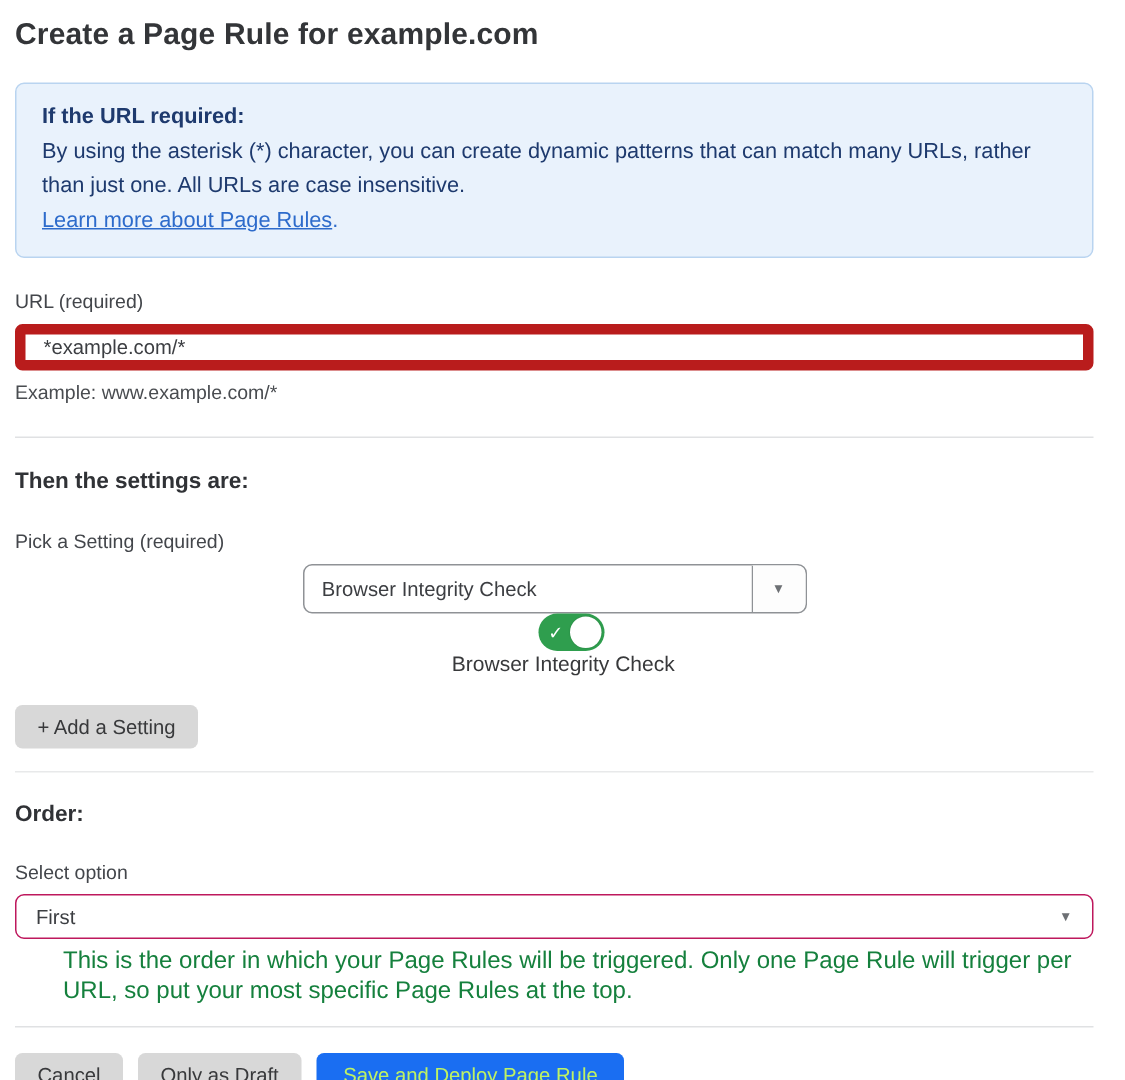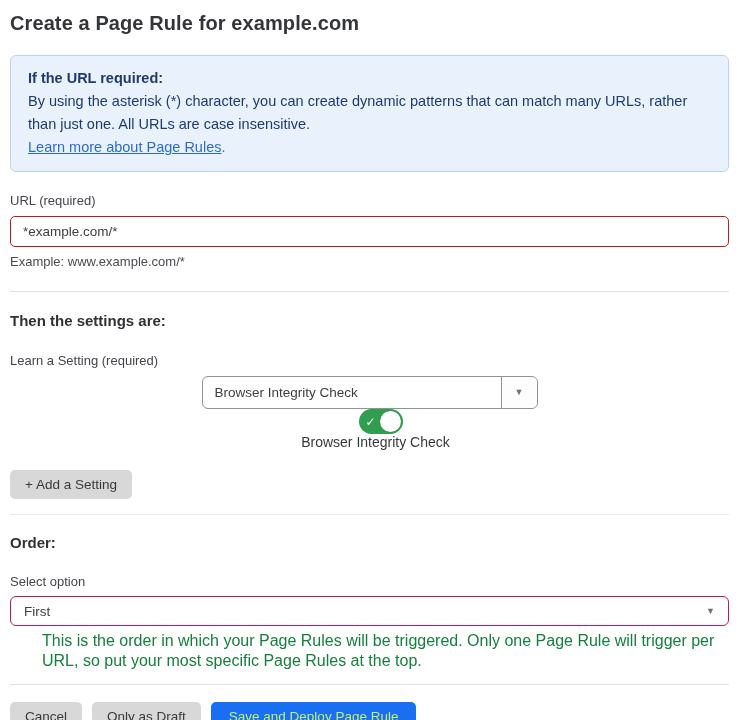--- a/index.html
+++ b/index.html
@@ -34,21 +34,21 @@
     text-decoration: underline;
     cursor: pointer;
   }
   .info-box .info-link-suffix { color: var(--link, #2d6bcb); }
 
   
   .field-label { margin-top: 21px; font-size: 13px; color: #43464b; }
   .text-input {
     margin-top: 8px;
     width: 100%; height: 31px;
-    border: 1px solid #b91c1c; border-radius: 5px;
+    border: 7px solid #b91c1c; border-radius: 5px;
     padding: 0 12px;
     font-family: "Liberation Sans", "DejaVu Sans", sans-serif;
     font-size: 13.5px; color: #3c3e42;
     background: #fff; outline: none;
   }
   .helper-text { margin-top: 7px; font-size: 13px; color: #494c50; }
 
   .divider { border: none; border-top: 1px solid #e0e1e3; margin-top: 22px; }
   .divider.light { border-top-color: #e8e9ea; }
 
@@ -144,21 +144,21 @@
   </div>
 
   <div class="field-label">URL (required)</div>
   <input class="text-input" type="text" value="*example.com/*" style="">
   <div class="helper-text">Example: www.example.com/*</div>
 
   <hr class="divider">
 
   <div class="section-heading">Then the settings are:</div>
 
-  <div class="field-label" style="margin-top:24px;">Learn a Setting (required)</div>
+  <div class="field-label" style="margin-top:24px;">Pick a Setting (required)</div>
 
   <div class="setting-row">
     <div class="select-box">
       <div class="select-value">Browser Integrity Check</div>
       <div class="select-arrow-btn">
         <span class="caret">▼</span>
       </div>
     </div>
     <div class="toggle">
       <span class="check-glyph">✓</span>

